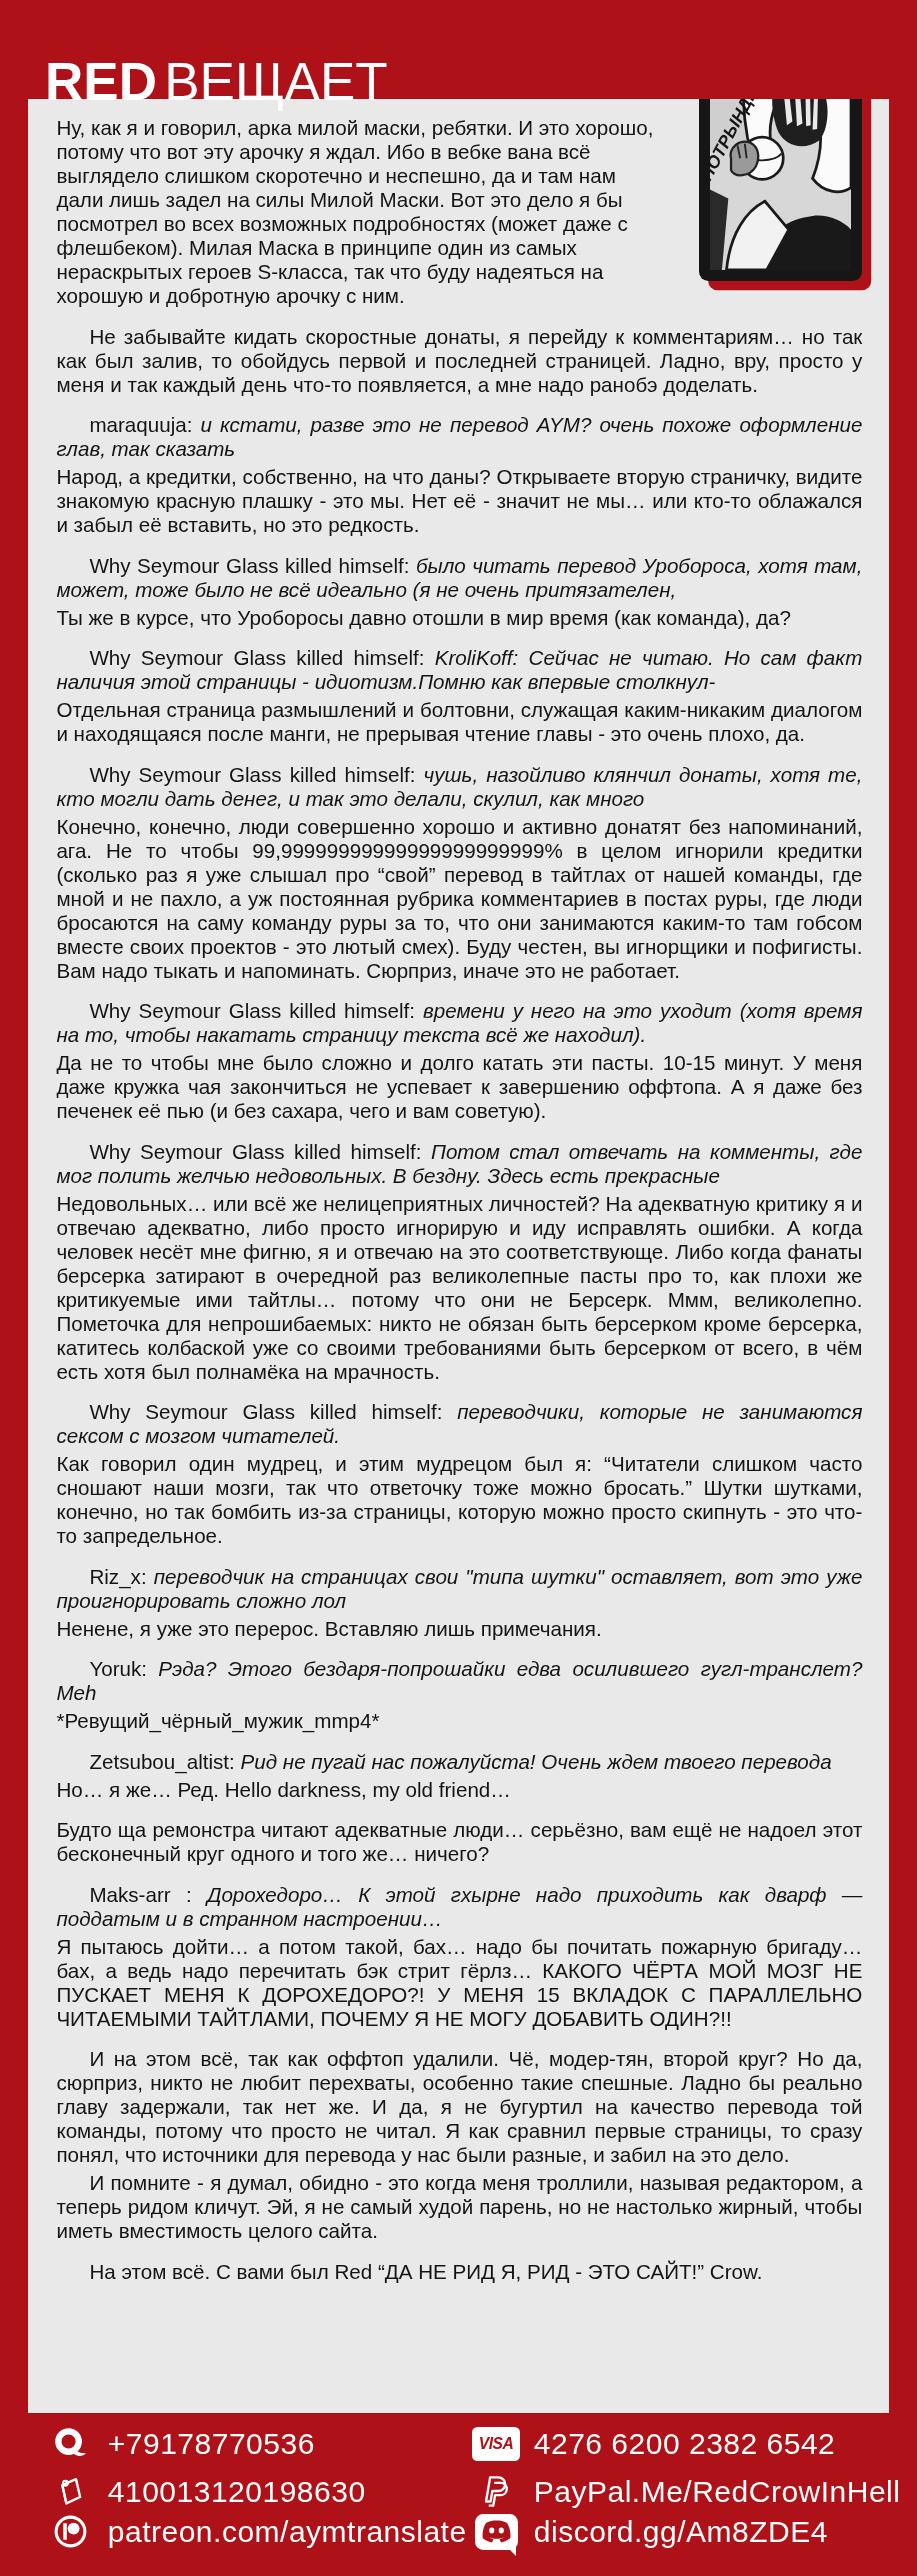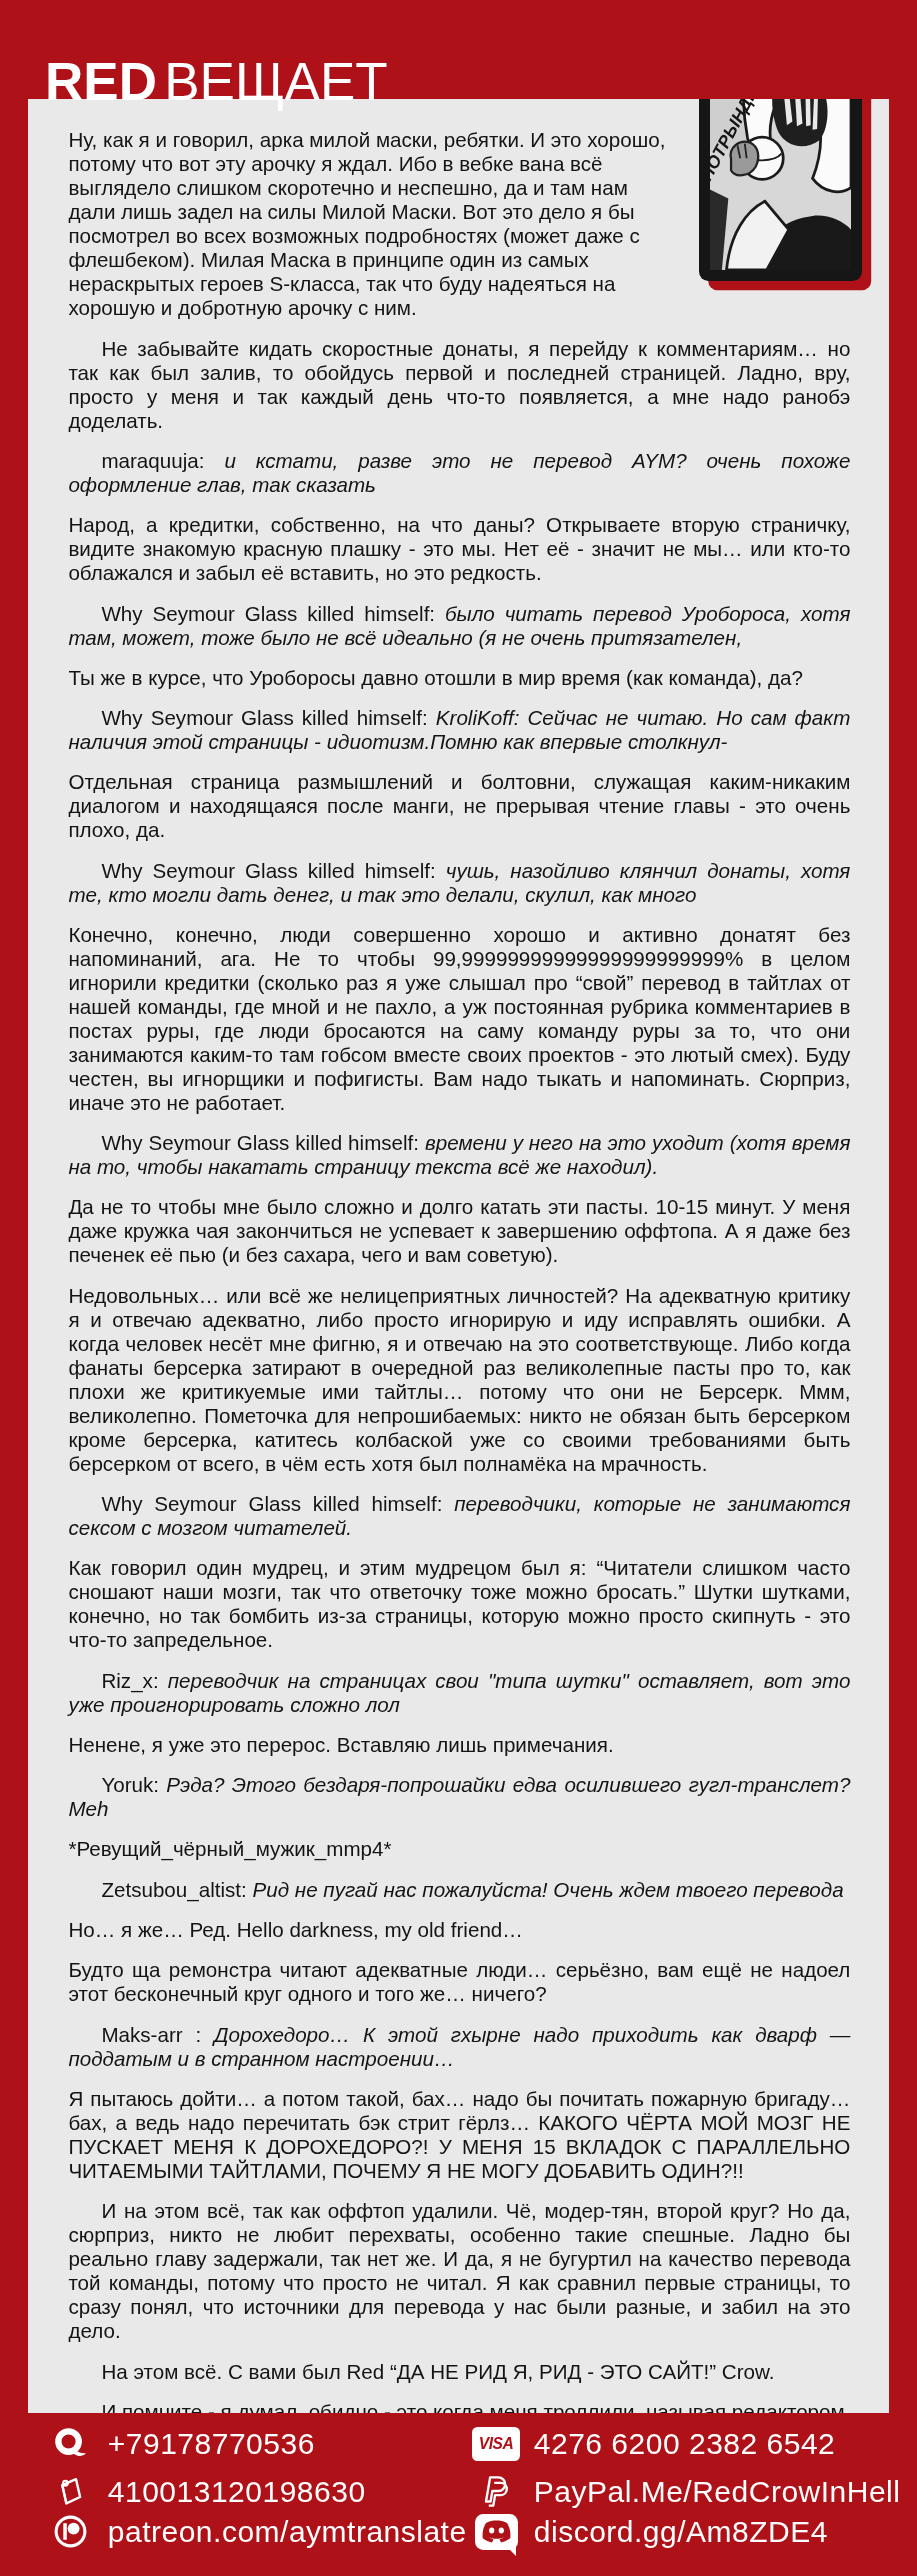--- a/index.html
+++ b/index.html
@@ -40,21 +40,21 @@
   .manga-frame{
     position:absolute;right:4.6px;bottom:-11px;width:163px;height:251px;
     background:var(--frame);border-radius:9.2px;padding:11px;
     box-shadow:9.2px 9.2px 0 0 var(--red);
     z-index:2;
   }
   .manga-frame svg{display:block;width:100%;height:100%;}
   .block{margin-top:16.5px;}
   .block:first-child{margin-top:0;}
   .block.tight{margin-top:0;}
-  .block p{margin:16px;text-align:justify;}
+  .block p{margin:4px;text-align:justify;}
   .block p.align-left{text-align:left;}
   .block .head{text-indent:33px;}
   .block .cname{font-weight:400;}
   .block .cquote{font-weight:normal;font-style:italic;}
   .block .body.indent{text-indent:33px;}
   
   .footer{position:absolute;left:0;top:2413px;width:837px;height:163px;}
   .pay-col{position:absolute;top:12px;display:flex;flex-direction:column;}
   .pay-left{left:46px;}
   .pay-right{left:472px;}
@@ -150,20 +150,21 @@
     <p class="head"><span class="cname">Why Seymour Glass killed himself:</span> <span class="cquote">чушь, назойливо клянчил донаты, хотя те, кто могли дать денег, и так это делали, скулил, как много</span></p>
     <p class="body">Конечно, конечно, люди совершенно хорошо и активно донатят без напоминаний, ага. Не то чтобы 99,99999999999999999999999% в целом игнорили кредитки (сколько раз я уже слышал про “свой” перевод в тайтлах от нашей команды, где мной и не пахло, а уж постоянная рубрика комментариев в постах руры, где люди бросаются на саму команду руры за то, что они занимаются каким-то там гобсом вместе своих проектов - это лютый смех). Буду честен, вы игнорщики и пофигисты. Вам надо тыкать и напоминать. Сюрприз, иначе это не работает.</p>
   </div>
 
   <div class="block">
     <p class="head"><span class="cname">Why Seymour Glass killed himself:</span> <span class="cquote">времени у него на это уходит (хотя время на то, чтобы накатать страницу текста всё же находил).</span></p>
     <p class="body">Да не то чтобы мне было сложно и долго катать эти пасты. 10-15 минут. У меня даже кружка чая закончиться не успевает к завершению оффтопа. А я даже без печенек её пью (и без сахара, чего и вам советую).</p>
   </div>
 
   <div class="block">
+    <p class="head"><span class="cname">Why Seymour Glass killed himself:</span> <span class="cquote">Потом стал отвечать на комменты, где мог полить желчью недовольных. В бездну. Здесь есть прекрасные</span></p>
     <p class="body">Недовольных… или всё же нелицеприятных личностей? На адекватную критику я и отвечаю адекватно, либо просто игнорирую и иду исправлять ошибки. А когда человек несёт мне фигню, я и отвечаю на это соответствующе. Либо когда фанаты берсерка затирают в очередной раз великолепные пасты про то, как плохи же критикуемые ими тайтлы… потому что они не Берсерк. Ммм, великолепно. Пометочка для непрошибаемых: никто не обязан быть берсерком кроме берсерка, катитесь колбаской уже со своими требованиями быть берсерком от всего, в чём есть хотя был полнамёка на мрачность.</p>
   </div>
 
   <div class="block">
     <p class="head"><span class="cname">Why Seymour Glass killed himself:</span> <span class="cquote">переводчики, которые не занимаются сексом с мозгом читателей.</span></p>
     <p class="body">Как говорил один мудрец, и этим мудрецом был я: “Читатели слишком часто сношают наши мозги, так что ответочку тоже можно бросать.” Шутки шутками, конечно, но так бомбить из-за страницы, которую можно просто скипнуть - это что-то запредельное.</p>
   </div>
 
   <div class="block">
     <p class="head"><span class="cname">Riz_x:</span> <span class="cquote">переводчик на страницах свои "типа шутки" оставляет, вот это уже проигнорировать сложно лол</span></p>
@@ -187,28 +188,28 @@
   <div class="block">
     <p class="head"><span class="cname">Maks-arr :</span> <span class="cquote">Дорохедоро… К этой гхырне надо приходить как дварф — поддатым и в странном настроении…</span></p>
     <p class="body">Я пытаюсь дойти… а потом такой, бах… надо бы почитать пожарную бригаду… бах, а ведь надо перечитать бэк стрит гёрлз… КАКОГО ЧЁРТА МОЙ МОЗГ НЕ ПУСКАЕТ МЕНЯ К ДОРОХЕДОРО?! У МЕНЯ 15 ВКЛАДОК С ПАРАЛЛЕЛЬНО ЧИТАЕМЫМИ ТАЙТЛАМИ, ПОЧЕМУ Я НЕ МОГУ ДОБАВИТЬ ОДИН?!!</p>
   </div>
 
   <div class="block">
 
     <p class="body indent">И на этом всё, так как оффтоп удалили. Чё, модер-тян, второй круг? Но да, сюрприз, никто не любит перехваты, особенно такие спешные. Ладно бы реально главу задержали, так нет же. И да, я не бугуртил на качество перевода той команды, потому что просто не читал. Я как сравнил первые страницы, то сразу понял, что источники для перевода у нас были разные, и забил на это дело.</p>
   </div>
 
+  <div class="block tight">
+
+    <p class="body indent">И помните - я думал, обидно - это когда меня троллили, называя редактором, а теперь ридом кличут. Эй, я не самый худой парень, но не настолько жирный, чтобы иметь вместимость целого сайта.</p>
+  </div>
+
   <div class="block">
 
     <p class="body indent">На этом всё. С вами был Red “ДА НЕ РИД Я, РИД - ЭТО САЙТ!” Crow.</p>
-  </div>
-
-  <div class="block tight">
-
-    <p class="body indent">И помните - я думал, обидно - это когда меня троллили, называя редактором, а теперь ридом кличут. Эй, я не самый худой парень, но не настолько жирный, чтобы иметь вместимость целого сайта.</p>
   </div>
 </div>
   </div>
 
   <div class="footer">
     <div class="pay-col pay-left">
       <div class="pay-row">
         <span class="picon">
           <svg width="35" height="35" viewBox="0 0 36 36">
               <circle cx="16" cy="16" r="10.5" fill="none" stroke="#ffffff" stroke-width="6.5"></circle>

